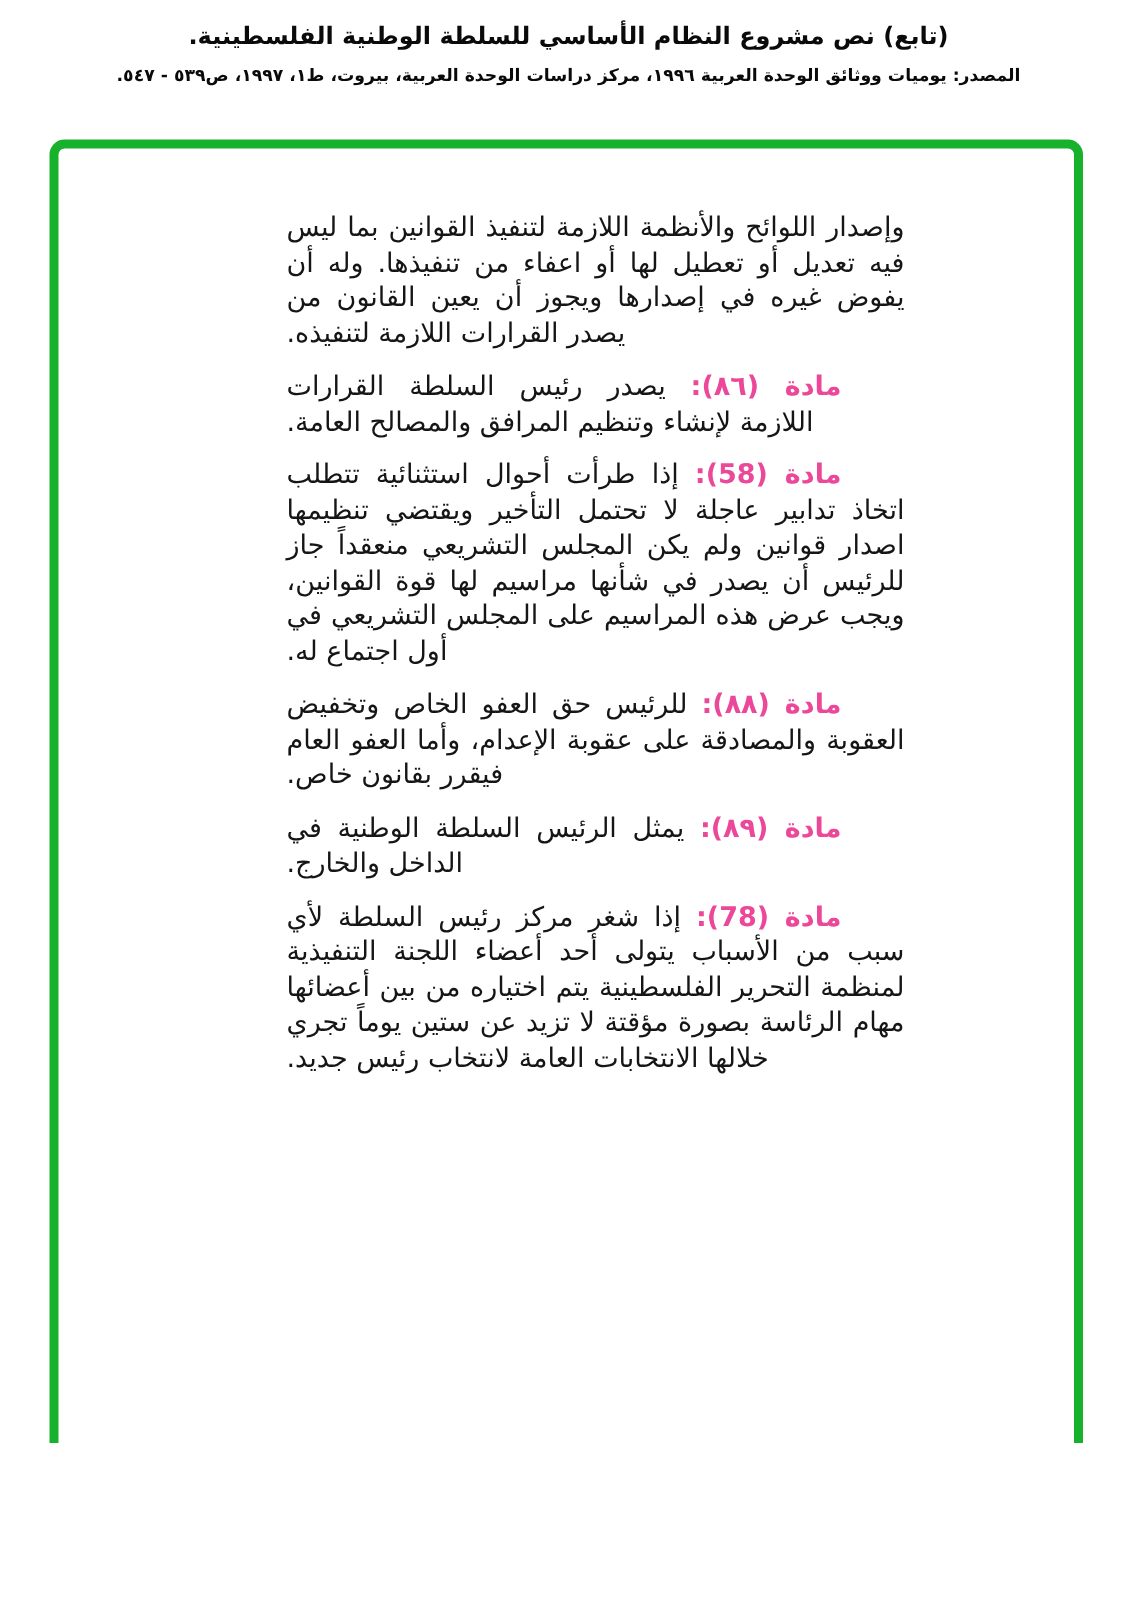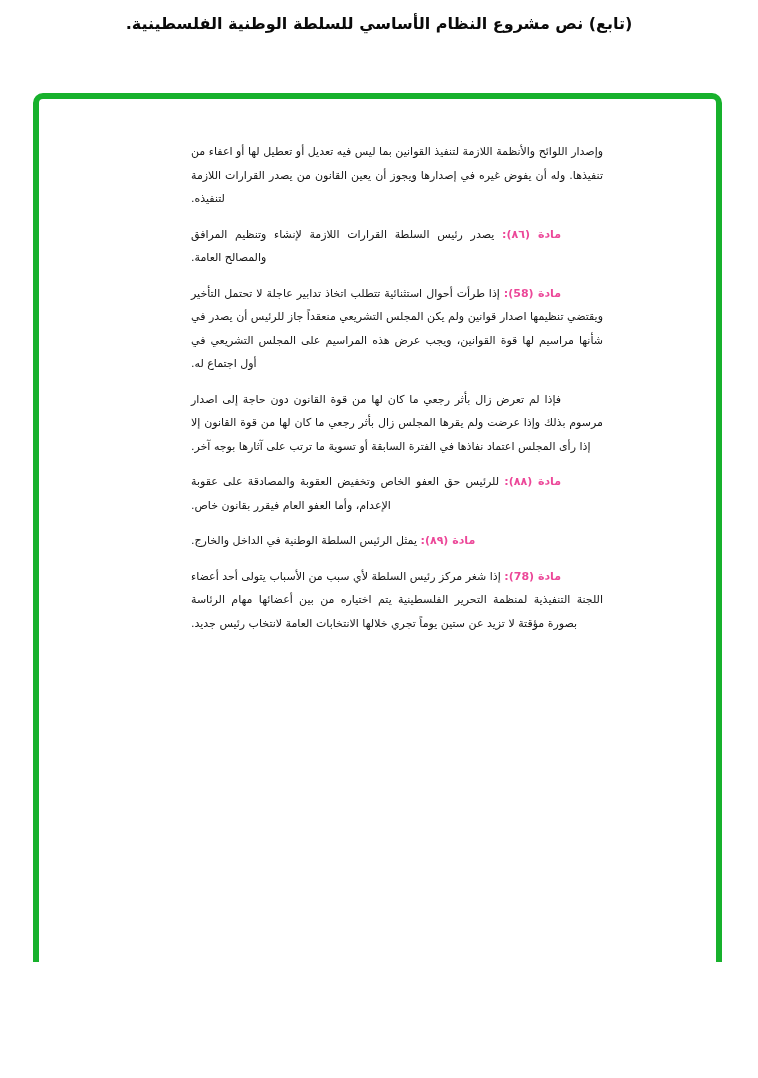--- a/index.html
+++ b/index.html
@@ -47,21 +47,21 @@
     background: transparent;
   }
   .doc-body {
     position: absolute;
     top: 140px;
     right: 155px;
     width: 412px;
     direction: rtl;
     text-align: justify;
     text-align-last: left;
-    font-size: 11px;
+    font-size: 18px;
     line-height: 23.5px;
     color: #151515;
   }
   .para {
     margin: 0 0 12px 0;
     text-indent: 42px;
   }
   .para.no-indent {
     text-indent: 0;
   }
@@ -80,33 +80,33 @@
     transform: skewX(-12deg);
   }
 </style>
 </head>
 <body>
 
 <div class="page">
 
   <div class="header">
     <div class="header-title">(تابع) نص مشروع النظام الأساسي للسلطة الوطنية الفلسطينية.</div>
+    <div class="header-source">المصدر: يوميات ووثائق الوحدة العربية ١٩٩٦، مركز دراسات الوحدة العربية، بيروت، ط١، ١٩٩٧، ص٥٣٩ - ٥٤٧.</div>
   </div>
 
   <div class="content-frame" style="border-color: rgb(23, 177, 44);"></div>
 
   <div class="doc-body">
 
     <p class="para no-indent"><span class="article-text">وإصدار اللوائح والأنظمة اللازمة لتنفيذ القوانين بما ليس فيه تعديل أو تعطيل لها أو اعفاء من تنفيذها. وله أن يفوض غيره في إصدارها ويجوز أن يعين القانون من يصدر القرارات اللازمة لتنفيذه.</span></p>
 
     <p class="para"><span class="article-label">مادة (٨٦):</span> <span class="article-text">يصدر رئيس السلطة القرارات اللازمة لإنشاء وتنظيم المرافق والمصالح العامة.</span></p>
 
     <p class="para"><span class="article-label">مادة (58):</span> <span class="article-text">إذا طرأت أحوال استثنائية تتطلب اتخاذ تدابير عاجلة لا تحتمل التأخير ويقتضي تنظيمها اصدار قوانين ولم يكن المجلس التشريعي منعقداً جاز للرئيس أن يصدر في شأنها مراسيم لها قوة القوانين، ويجب عرض هذه المراسيم على المجلس التشريعي في أول اجتماع له.</span></p>
 
-    <p class="para"><span class="article-text">فإذا لم تعرض زال بأثر رجعي ما كان لها من قوة القانون دون حاجة إلى اصدار مرسوم بذلك وإذا عرضت ولم يقرها المجلس زال بأثر رجعي ما كان لها من قوة القانون إلا إذا رأى المجلس اعتماد نفاذها في الفترة السابقة أو تسوية ما ترتب على آثارها بوجه آخر.</span></p>
 
     <p class="para"><span class="article-label">مادة (٨٨):</span> <span class="article-text">للرئيس حق العفو الخاص وتخفيض العقوبة والمصادقة على عقوبة الإعدام، وأما العفو العام فيقرر بقانون خاص.</span></p>
 
     <p class="para"><span class="article-label">مادة (٨٩):</span> <span class="article-text">يمثل الرئيس السلطة الوطنية في الداخل والخارج.</span></p>
 
 
     <p class="para"><span class="article-label">مادة (78):</span> <span class="article-text">إذا شغر مركز رئيس السلطة لأي سبب من الأسباب يتولى أحد أعضاء اللجنة التنفيذية لمنظمة التحرير الفلسطينية يتم اختياره من بين أعضائها مهام الرئاسة بصورة مؤقتة لا تزيد عن ستين يوماً تجري خلالها الانتخابات العامة لانتخاب رئيس جديد.</span></p>
 
   </div>
 

